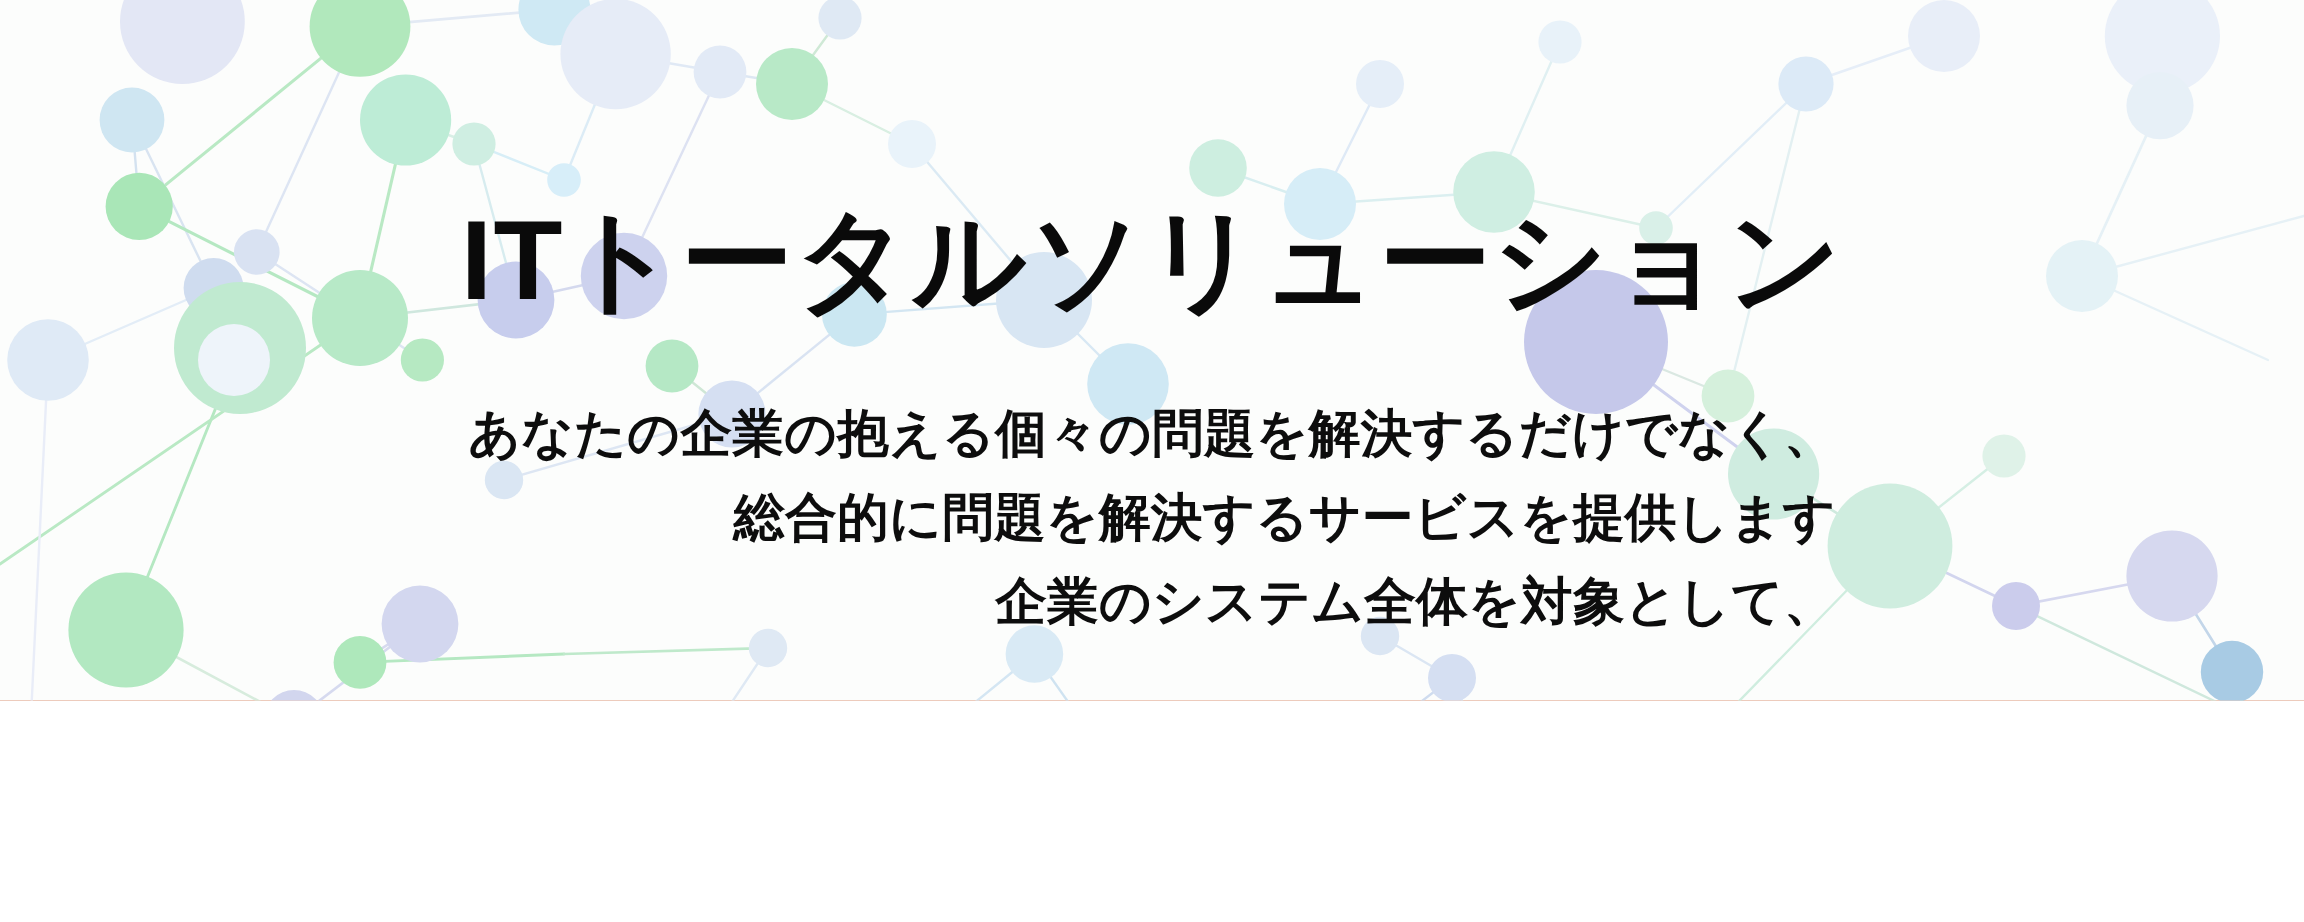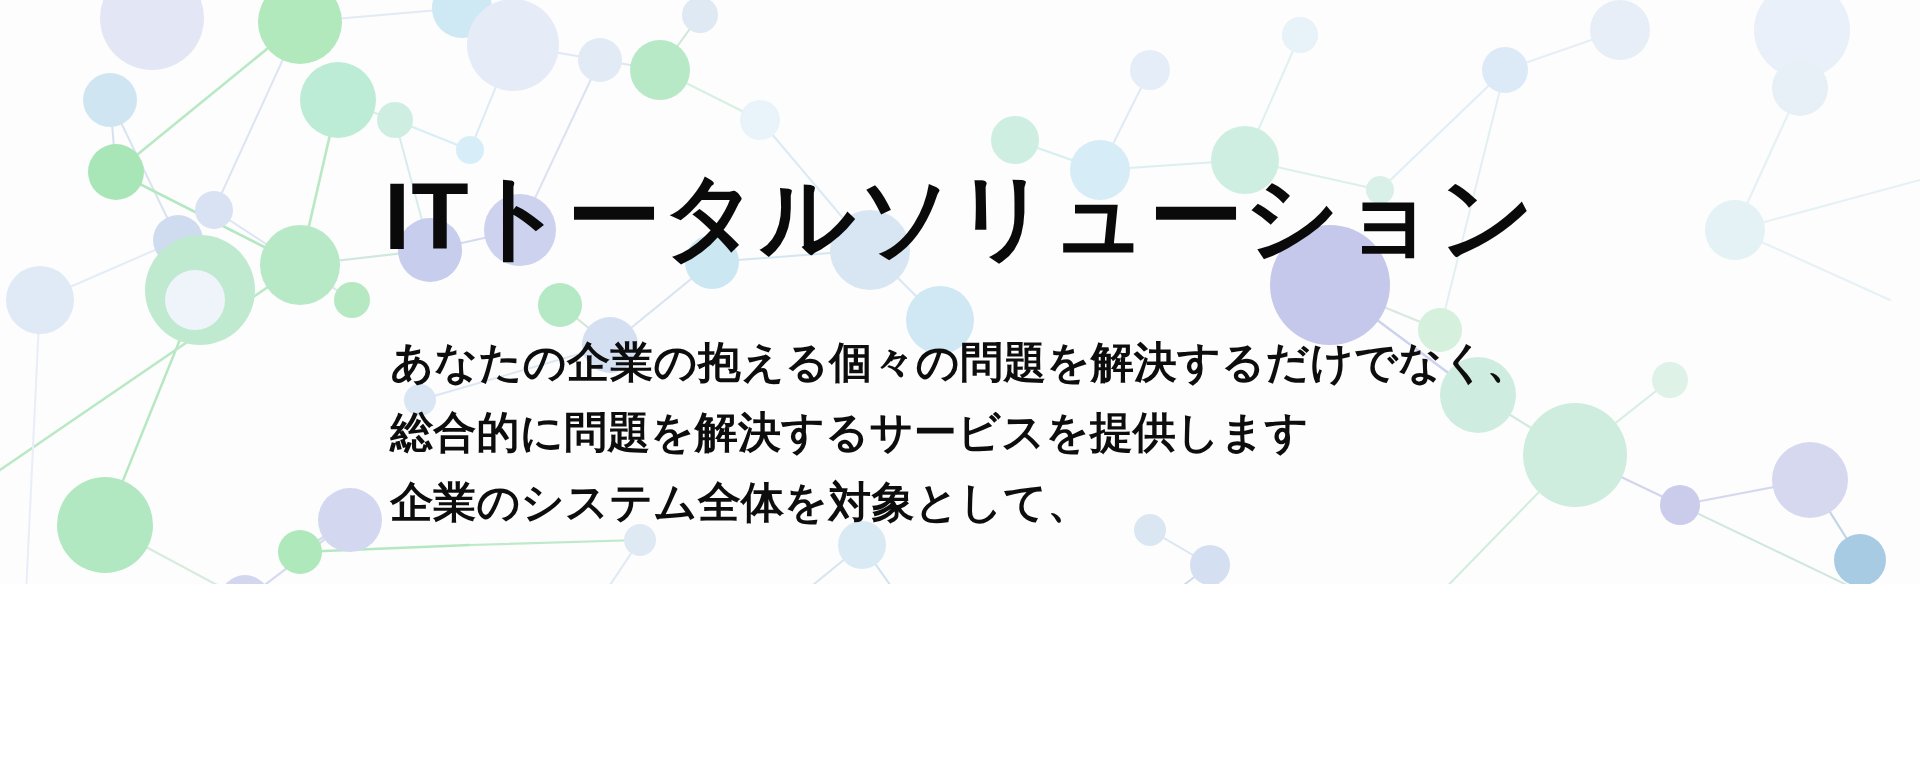--- a/index.html
+++ b/index.html
@@ -41,21 +41,21 @@
     color: #0a0a0a;
     letter-spacing: 0.012em;
     margin-top: 170px;
     text-align: center;
     white-space: nowrap;
   }
   #hero-subtitle {
     margin: 0;
     padding: 0;
     margin-top: 63px;
-    text-align: left;
+    text-align: right;
   }
   .subtitle-line {
     display: block;
     font-size: 43px;
     line-height: 70px;
     font-weight: 700;
     color: #0d0d0d;
     letter-spacing: 0.005em;
     white-space: nowrap;
   }

